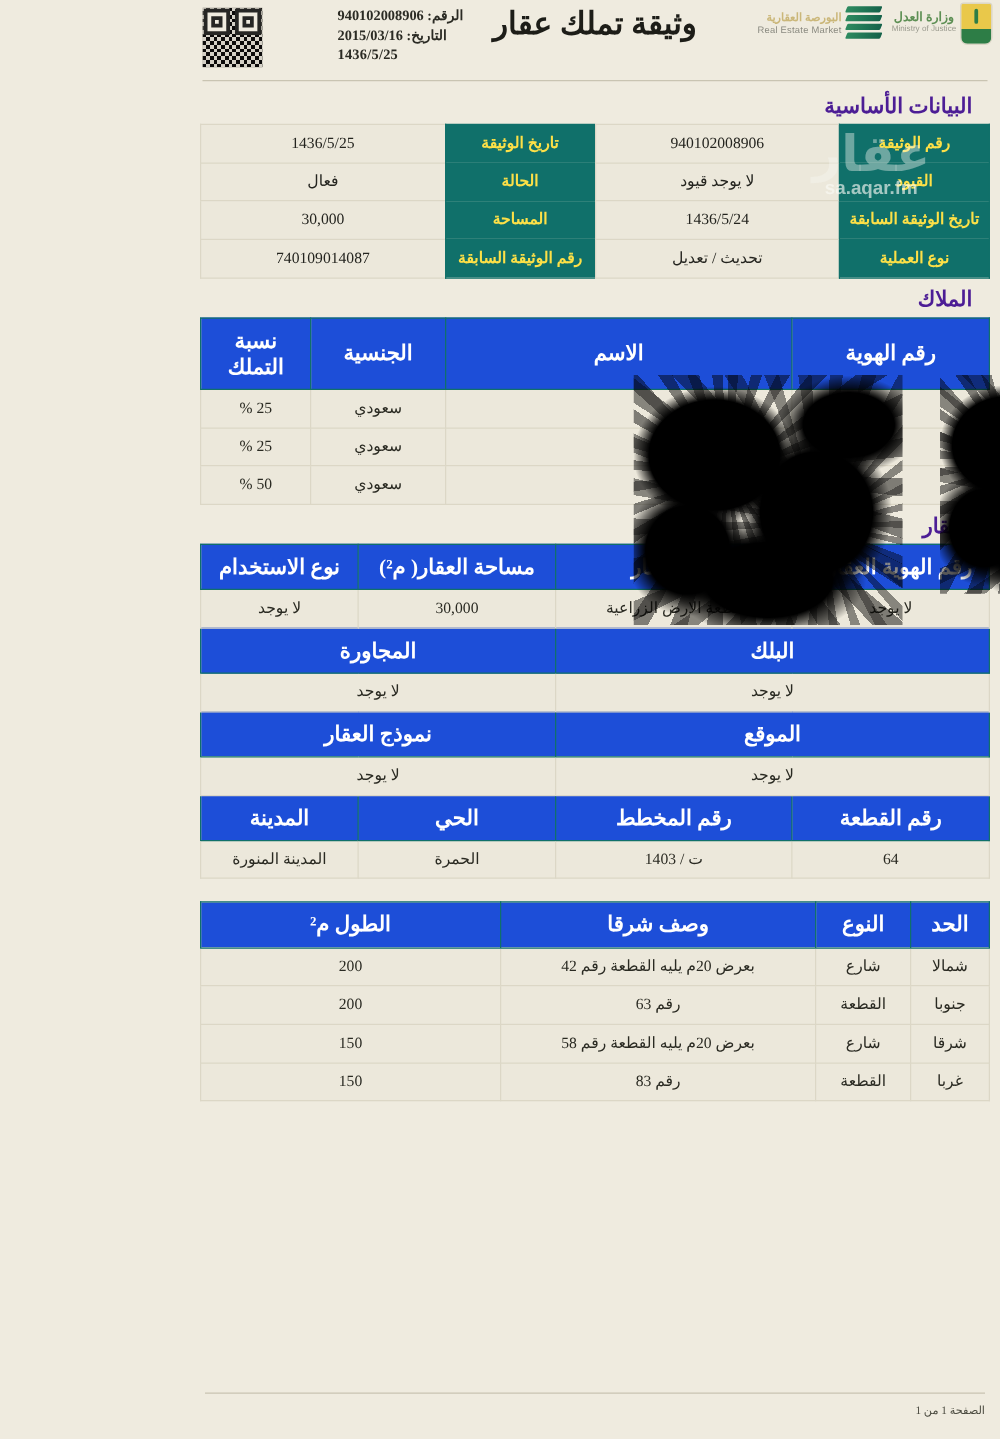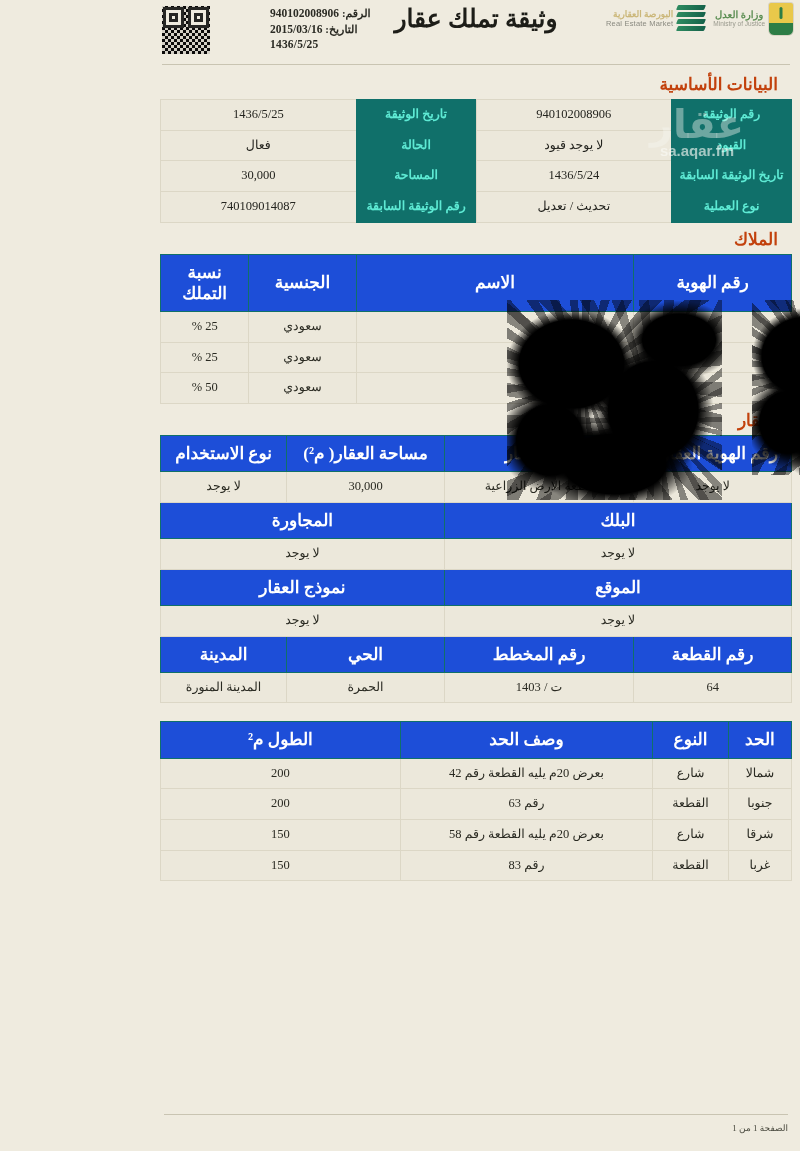--- a/index.html
+++ b/index.html
@@ -127,21 +127,21 @@
     left: 10px; right: 10px; top: 64px;
     height: 1px; background: #c9c4b2;
   }
 
   
   .section { margin: 0 8px; }
   .section-title {
     text-align: right;
     font-size: 17px;
     font-weight: bold;
-    color: #c2410c;
+    color: #4c1d95;
     padding: 6px 14px 4px 0;
     letter-spacing: .3px;
   }
 
   table.doc {
     width: 100%;
     border-collapse: collapse;
     table-layout: fixed;
     font-size: 12.5px;
   }
@@ -162,21 +162,21 @@
     background: #ece8db;
     color: #2a2a22;
     border: 1px solid #dcd7c6;
     border-left-color: #dcd7c6;
     border-right-color: #dcd7c6;
   }
 
   
   table.kv td { border: 1px solid #dcd7c6; }
   table.kv td.k {
-    background:#10706a; color:#5eead4; font-weight:bold; border-color:#10706a;margin-left:32px;
+    background:#10706a; color:#fde047; font-weight:bold; border-color:#10706a;margin-left:32px;
   }
   table.kv td.v { background:#ece8db; }
 
   
   .redact {
     position: relative;
     display: block;
     height: 14px;
   }
 
@@ -449,21 +449,21 @@
       <colgroup>
           <col style="width:10%">
           <col style="width:12%">
           <col style="width:40%">
           <col style="width:38%">
         </colgroup>
       <thead>
         <tr>
           <th class="th">الحد</th>
           <th class="th">النوع</th>
-          <th class="th">وصف الحد</th>
+          <th class="th">وصف شرقا</th>
           <th class="th">الطول م²</th>
         </tr>
       </thead>
       <tbody>
         <tr>
           <td class="td">شمالا</td>
           <td class="td">شارع</td>
           <td class="td">بعرض 20م يليه القطعة رقم 42</td>
           <td class="td">200</td>
         </tr>

